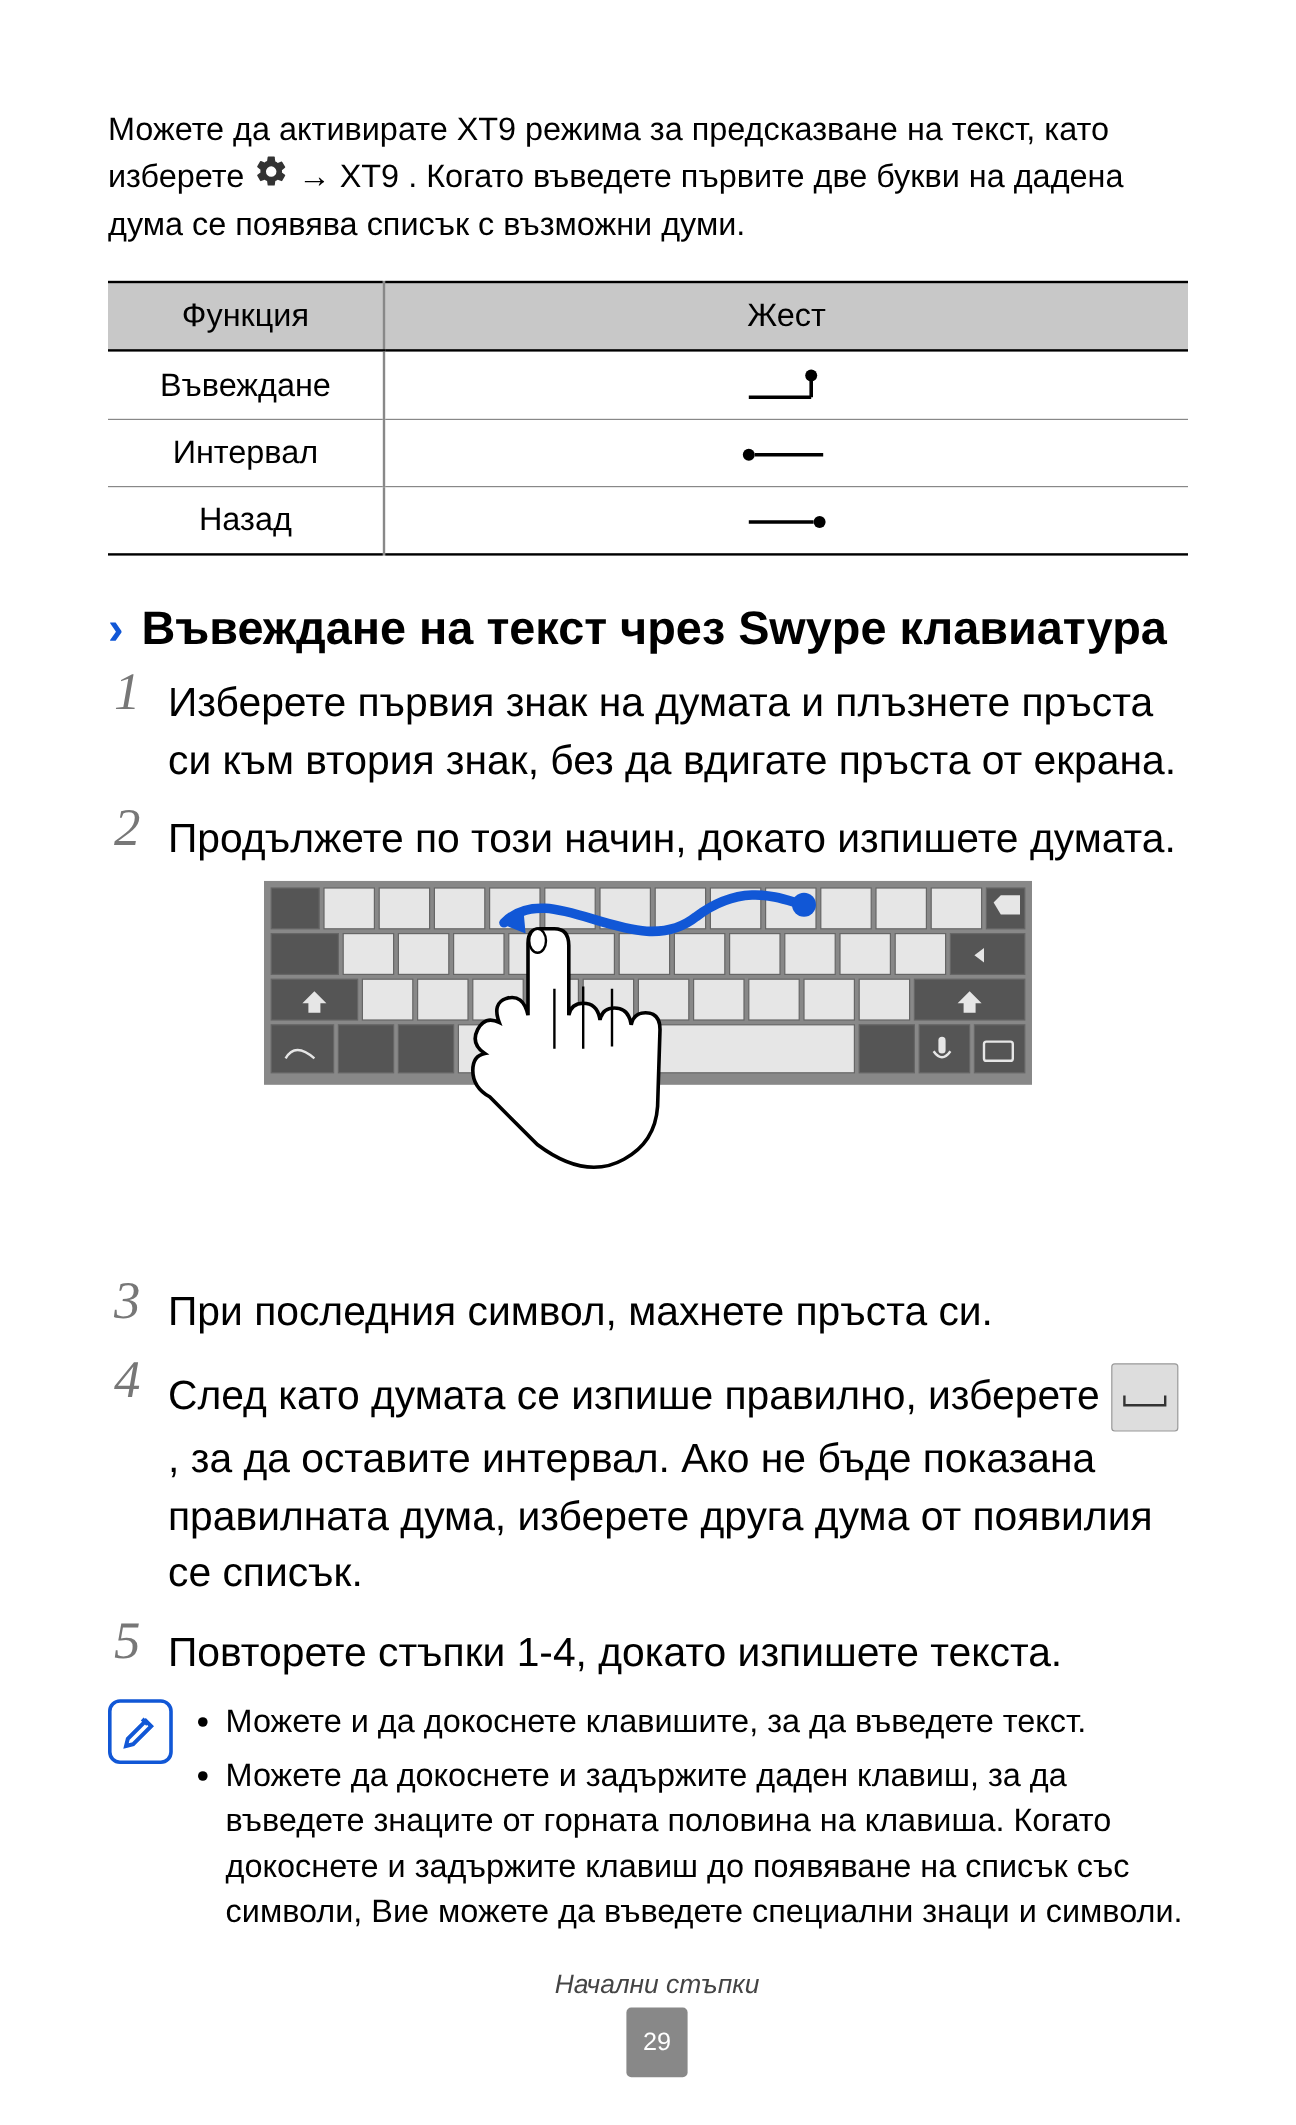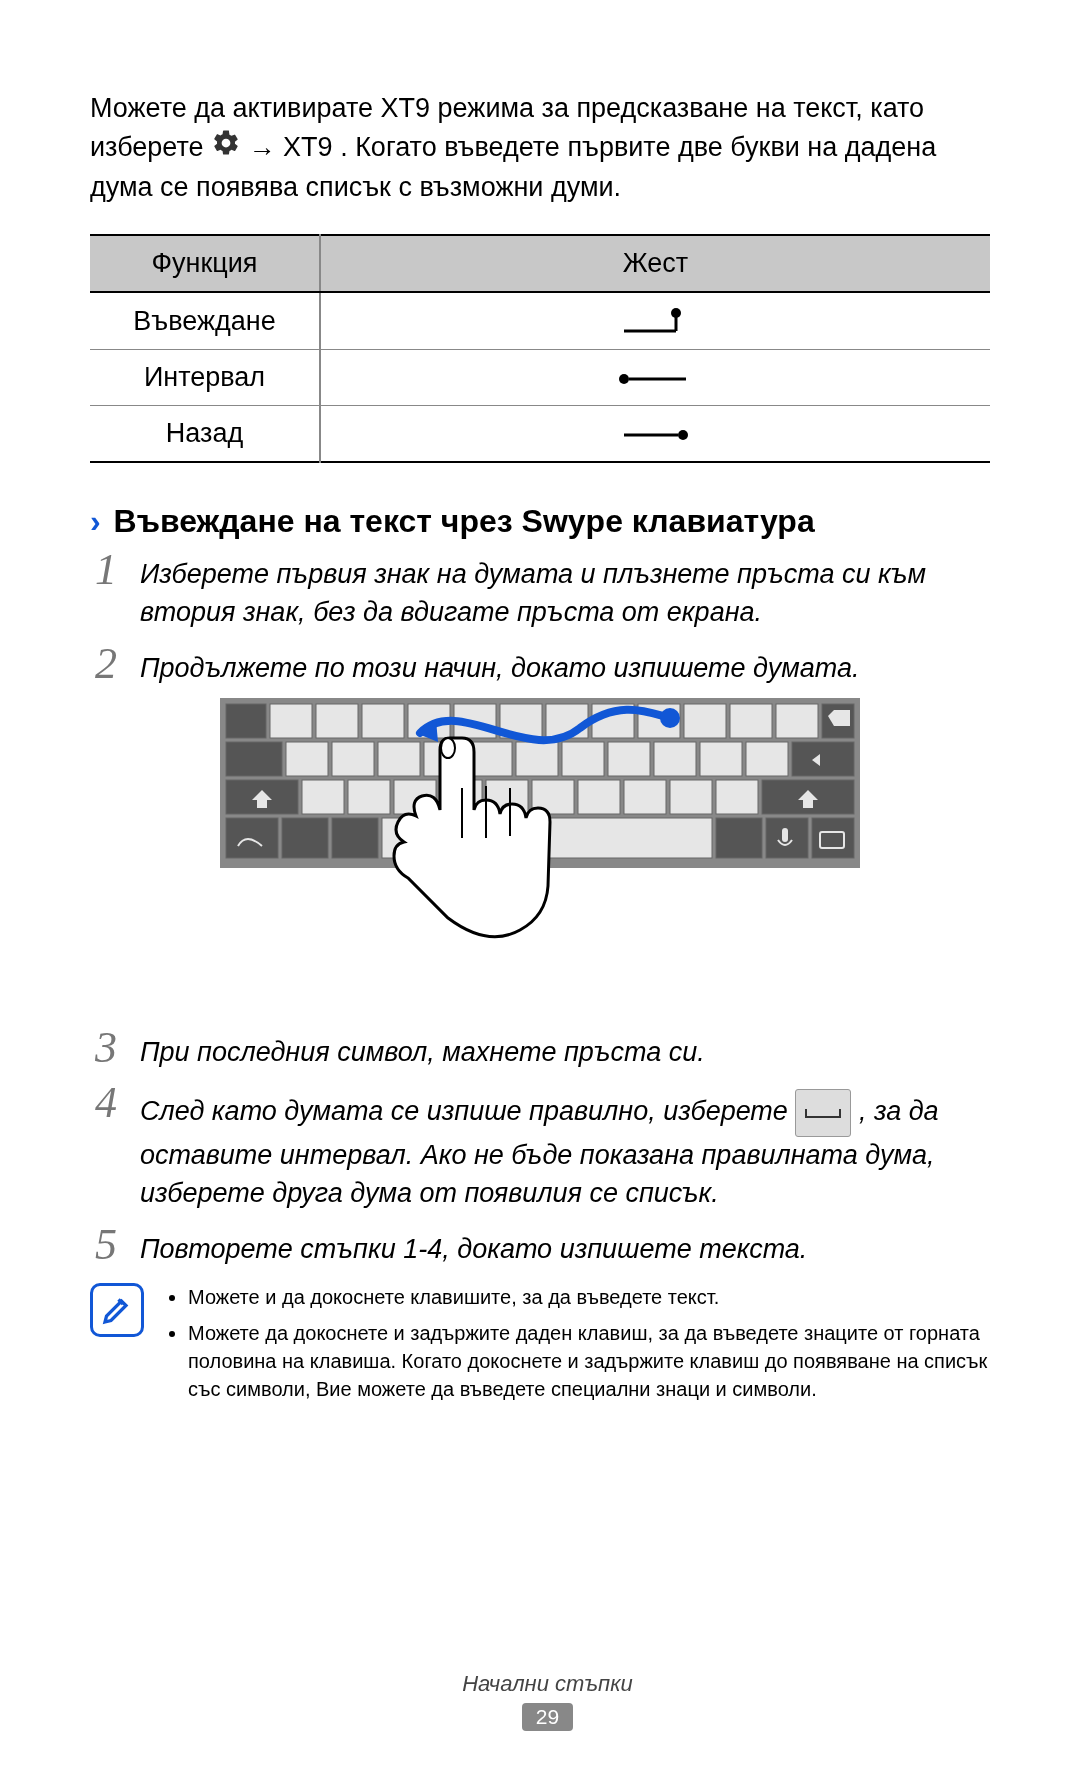--- a/index.html
+++ b/index.html
@@ -73,21 +73,21 @@
   table.gesture-table tbody td {
     border-bottom: 1.5px solid #888;
   }
   table.gesture-table {
     border-top: 2px solid #000;
     border-bottom: 2px solid #000;
   }
   .gesture-svg { vertical-align: middle; }
 
   .section-heading {
-    font-size: 32px;
+    font-size: 39px;
     font-weight: bold;
     margin: 20px 0 8px 0;
   }
   .chevron {
     color: #1157d6;
     font-weight: bold;
     margin-right: 4px;
   }
 
   .step {
@@ -99,25 +99,24 @@
   .step-num {
     font-family: Georgia, 'Times New Roman', serif;
     font-style: italic;
     font-size: 44px;
     color: #777;
     line-height: 1;
     min-width: 32px;
     text-align: center;
   }
   .step-text {
-    font-size: 27px;
+    font-size: 34px;
     line-height: 1.4;
     padding-top: 8px;
     flex: 1;
-    font-style: italic;
   }
   .illustration-wrap {
     display: flex;
     justify-content: center;
     margin: 8px 0 18px 0;
   }
   .space-key {
     display:inline-block;
     vertical-align: middle;
     padding: 4px 6px;
@@ -128,21 +127,21 @@
 
   .note-block-2 {
     display: flex;
     align-items: flex-start;
     gap: 16px;
     margin-top: 14px;
   }
   .bullet-list {
     list-style-type: disc;
     padding-left: 28px;
-    font-size: 20px;
+    font-size: 27px;
     line-height: 1.4;
   }
   .bullet-list li {
     margin-bottom: 8px;
   }
 
   .footer {
     position: absolute;
     bottom: 40px;
     left: 15px;
@@ -152,21 +151,21 @@
   }
   .footer-section {
     font-style: italic;
     color: #444;
     margin-bottom: 6px;
   }
   .page-num {
     display: inline-block;
     background: #888;
     color: #fff;
-    padding: 2px 14px;
+    padding: 17px 14px;
     border-radius: 4px;
     font-size: 21px;
     font-style: normal;
   }
 </style>
 </head>
 <body>
 
 <div class="page">
 

